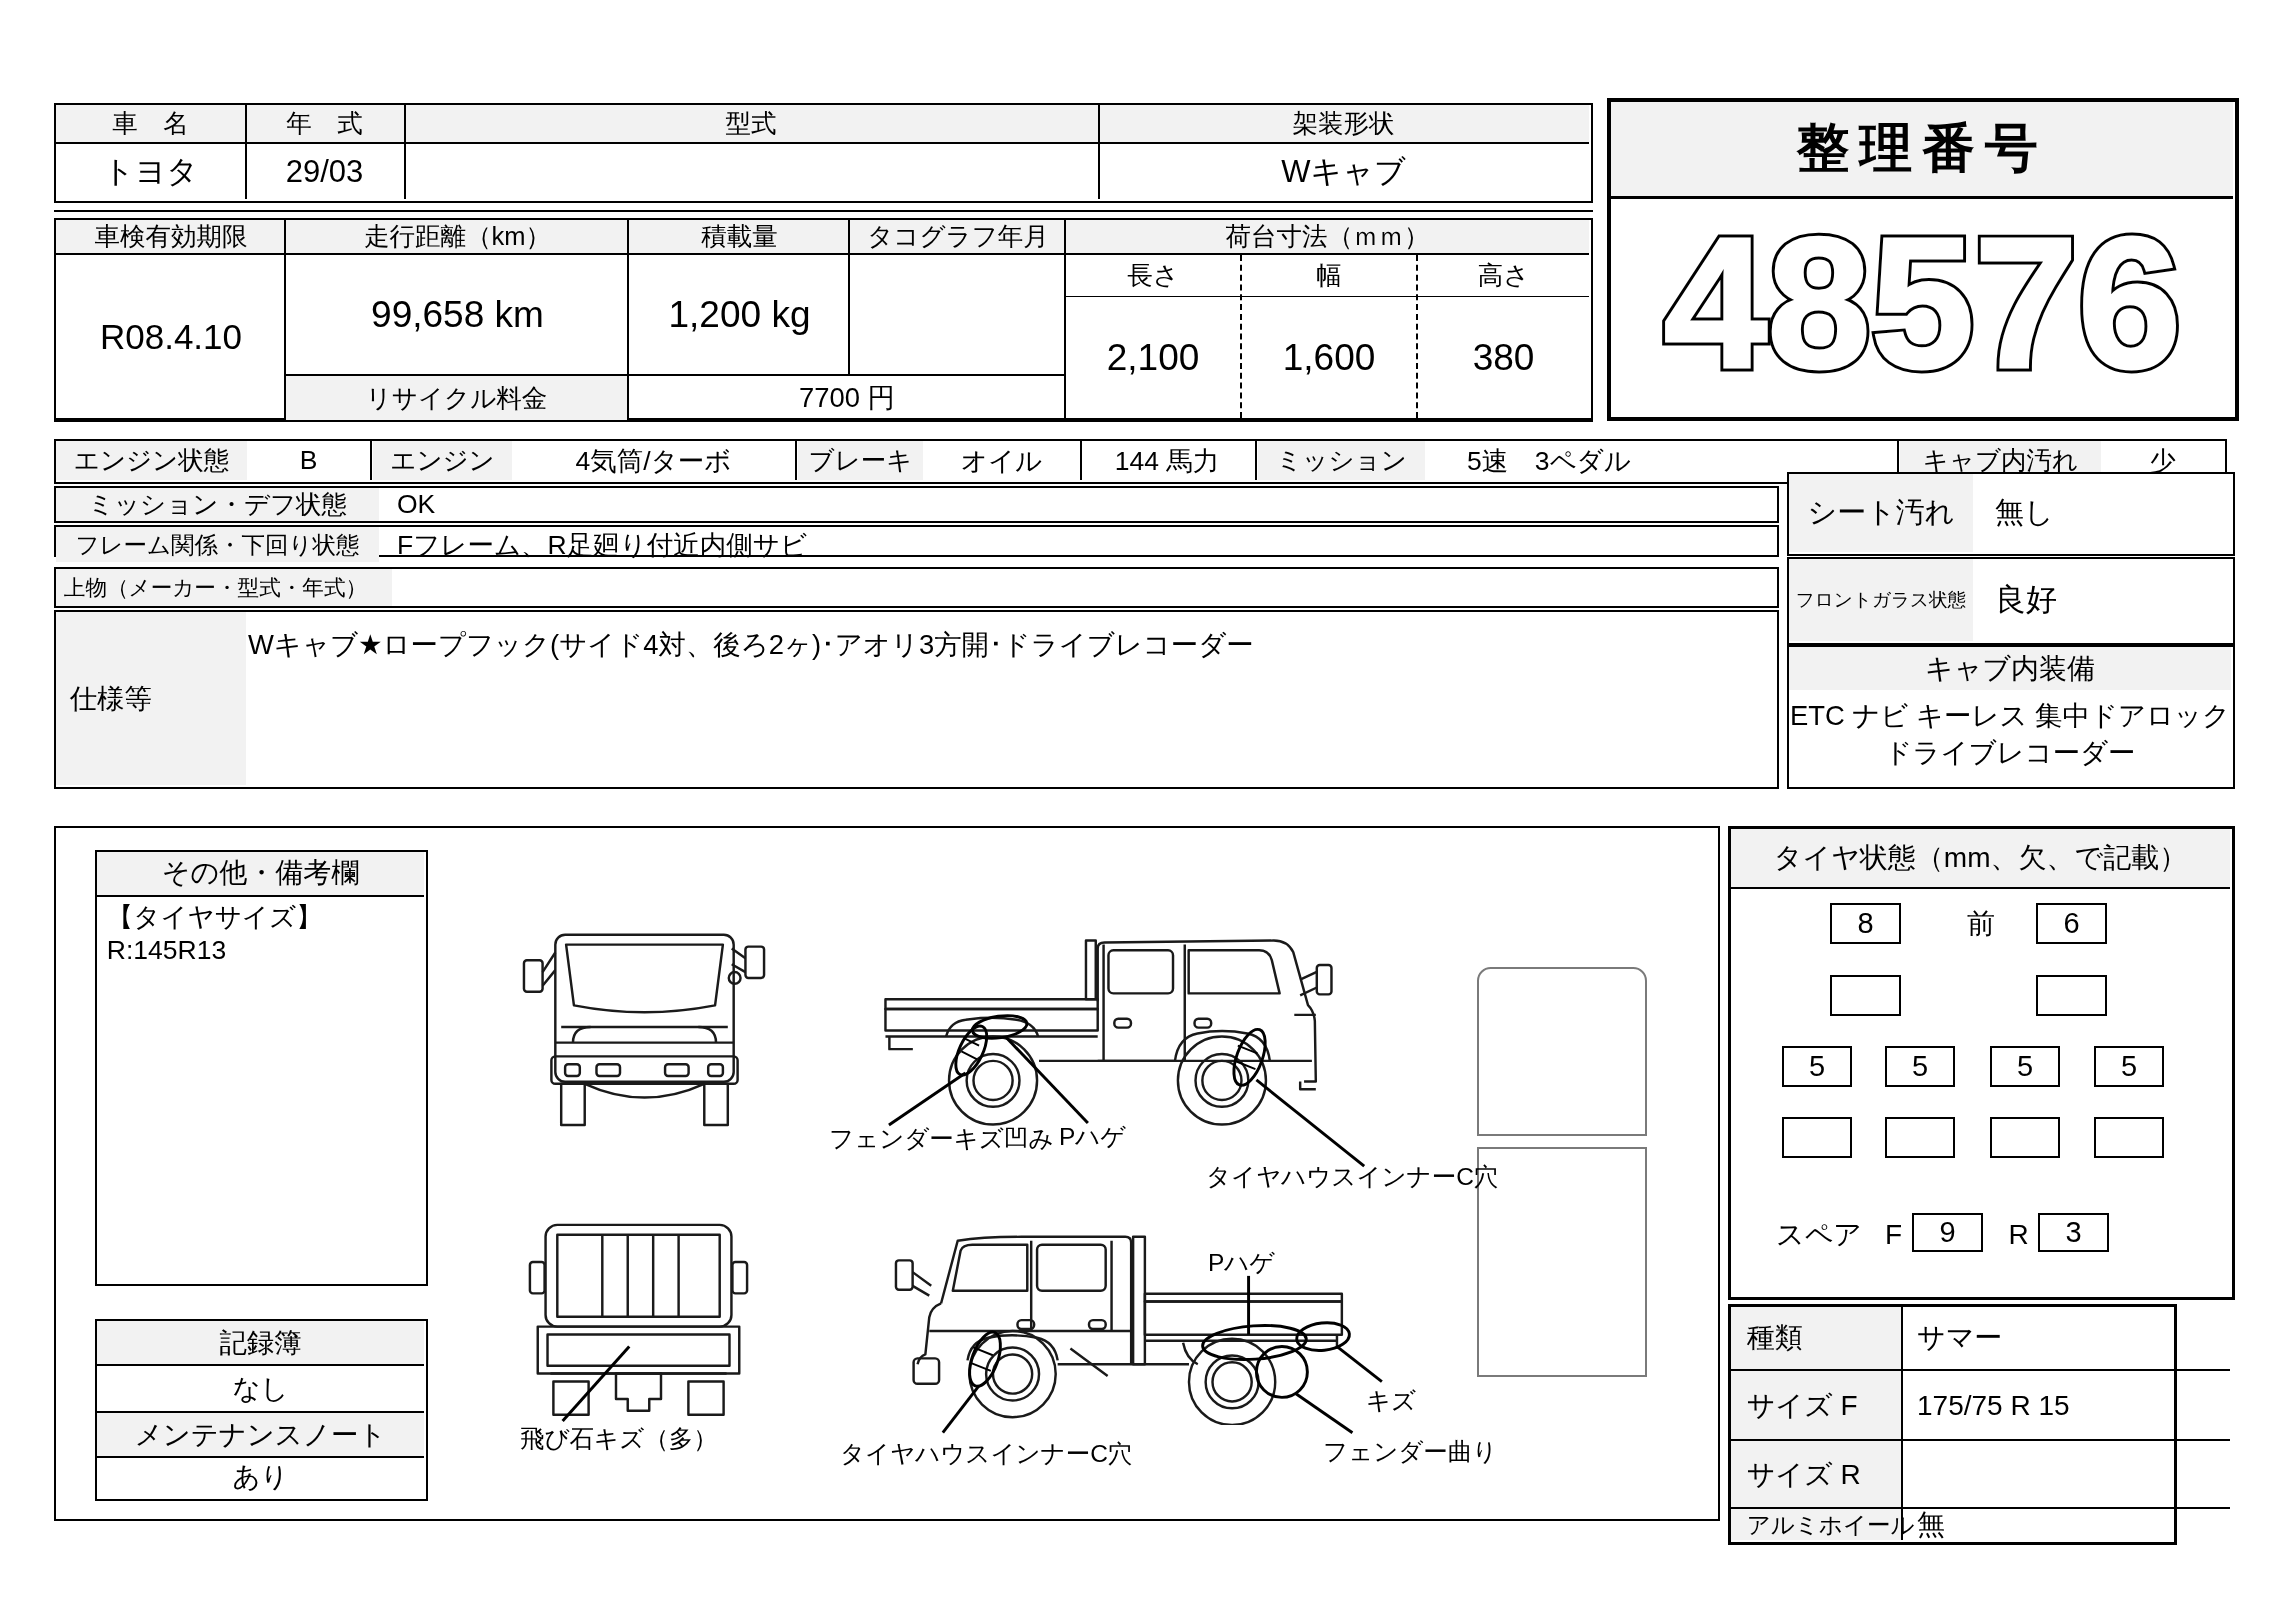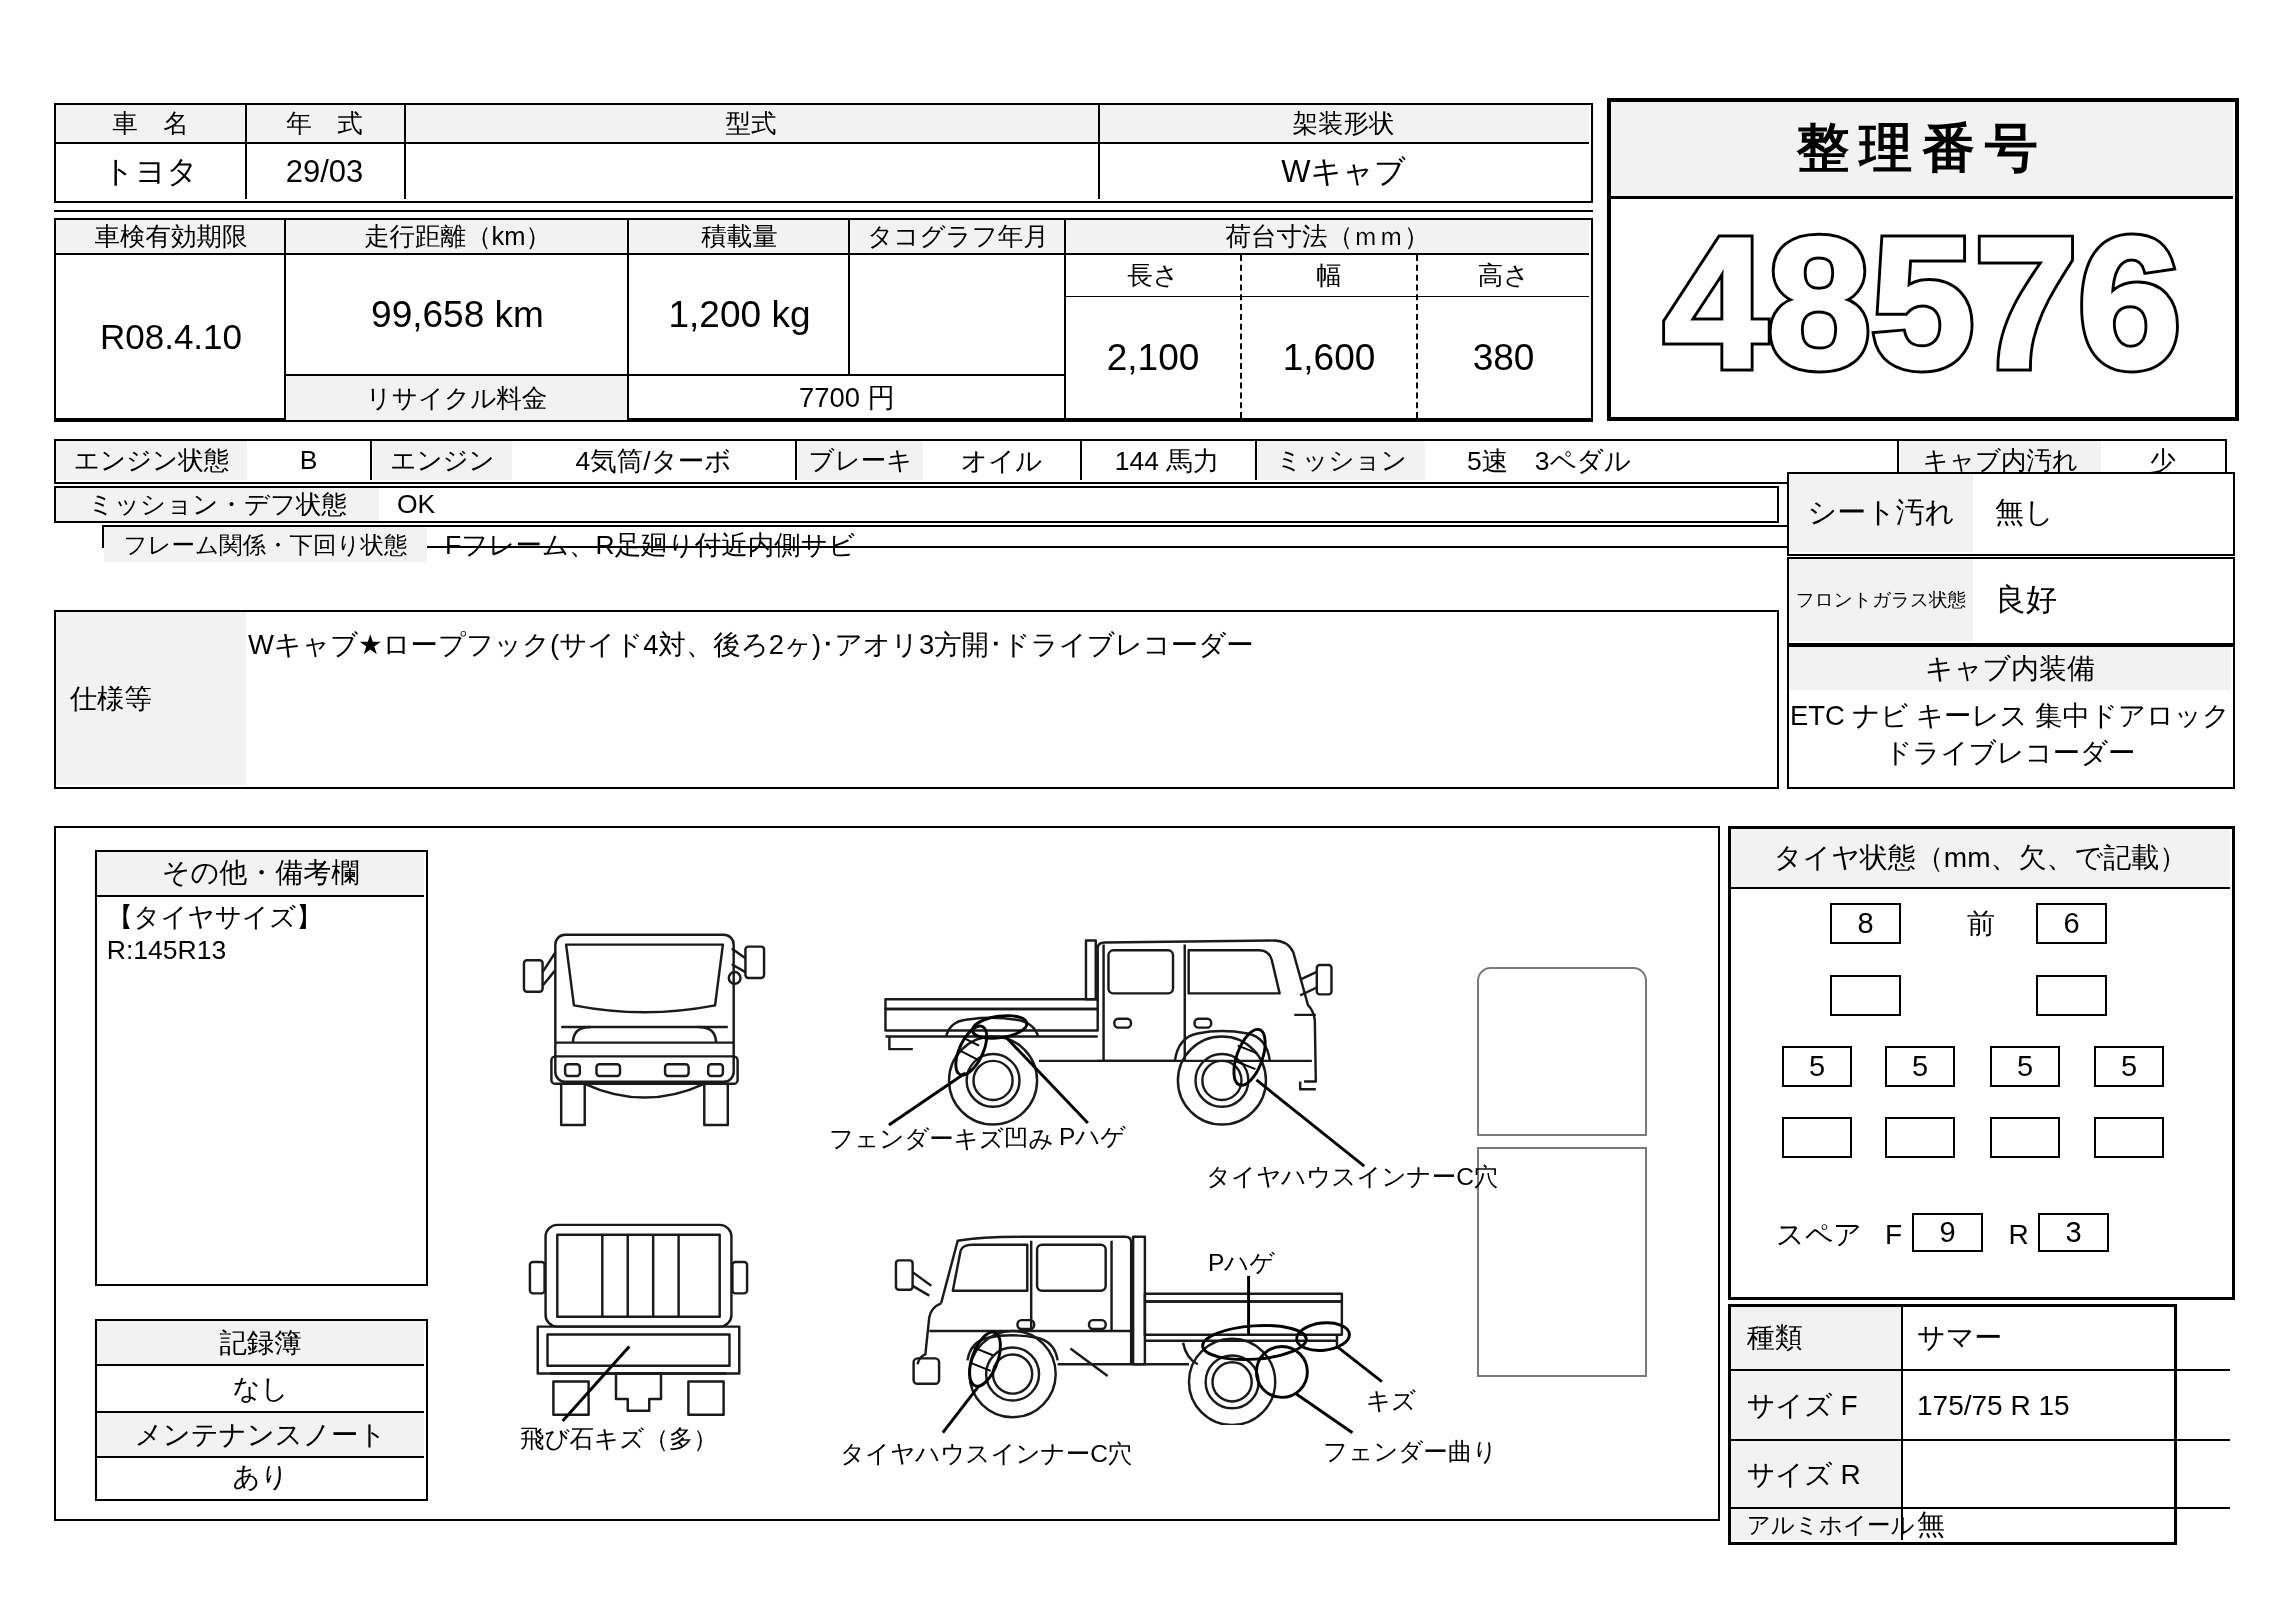--- a/index.html
+++ b/index.html
@@ -112,23 +112,27 @@
     <div class="cell f26" style="left:1202px;top:0;width:167px;height:39px;">ミッション</div>
     <div class="cell f27 left" style="left:1411px;top:0;width:421px;height:39px;">5速　3ペダル</div>
     <div class="cell f26" style="left:1844px;top:0;width:201px;height:39px;">キャブ内汚れ</div>
     <div class="cell f27" style="left:2045px;top:0;width:123px;height:39px;">少</div>
   </div>
 
   <div class="box thin" style="left:54px;top:486px;width:1725px;height:37px;">
     <div class="cell f26 shade" style="left:0;top:0;width:323px;height:33px;">ミッション・デフ状態</div>
     <div class="cell f27 left" style="left:341px;top:0;width:1274px;height:33px;">OK</div>
   </div>
-  <div class="box thin" style="left:54px;top:525px;width:1725px;height:23px;margin-left:48px;">
+  <div class="box thin" style="left:54px;top:525px;width:1725px;height:32px;">
     <div class="cell f24 shade" style="left:0;top:0;width:323px;height:35px;">フレーム関係・下回り状態</div>
     <div class="cell f27 left" style="left:341px;top:0;width:1274px;height:35px;">Fフレーム、R足廻り付近内側サビ</div>
+  </div>
+  <div class="box thin" style="left:54px;top:567px;width:1725px;height:41px;">
+    <div class="cell f22 shade left" style="left:0;top:0;width:328px;height:37px;padding-left:7.8px;">上物（メーカー・型式・年式）</div>
+    <div class="cell f27 left" style="left:346px;top:0;width:1274px;height:37px;"></div>
   </div>
   <div class="box" style="left:54px;top:610px;width:1725px;height:179px;">
     <div class="cell f28 shade left" style="left:0;top:0;width:176px;height:173px;padding-left:13.7px;">仕様等</div>
     <div class="cell f28 left" style="left:192px;top:11.8px;width:1509px;height:43px;">Wキャブ★ロープフック(サイド4対、後ろ2ヶ)･アオリ3方開･ドライブレコーダー</div>
   </div>
 
   <div class="box" style="left:1787px;top:472px;width:448px;height:84px;">
     <div class="cell f30 shade" style="left:0;top:0;width:184px;height:78px;">シート汚れ</div>
     <div class="cell f30 left" style="left:206px;top:0;width:225px;height:78px;">無し</div>
   </div>

